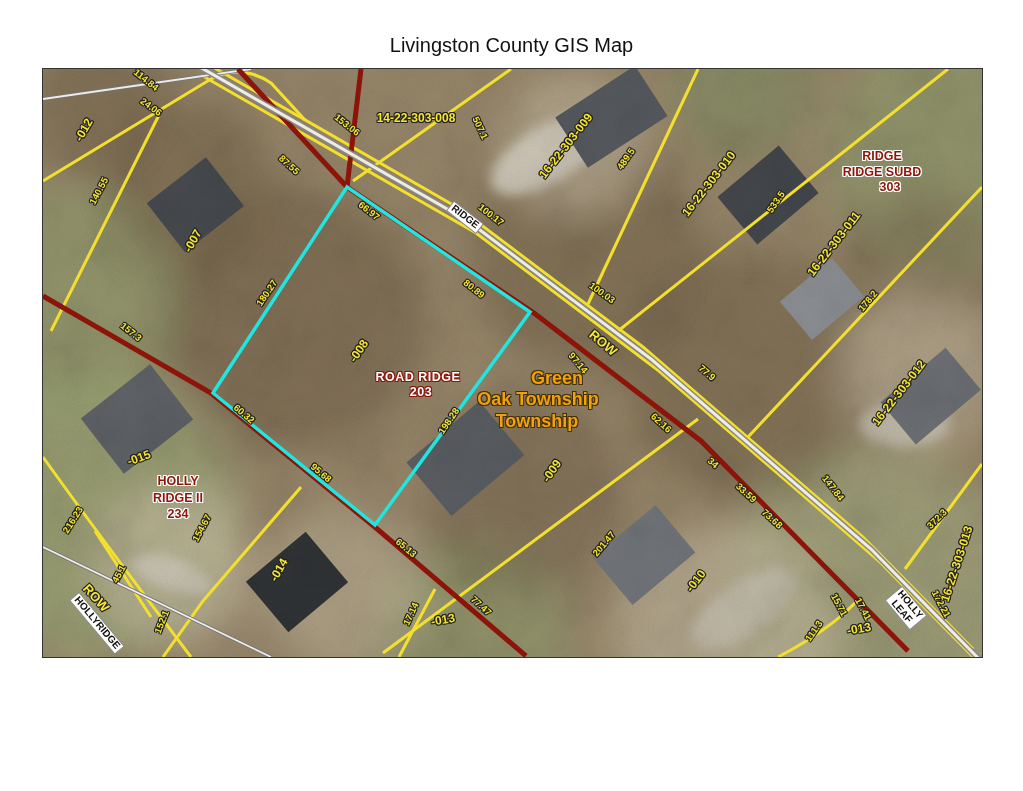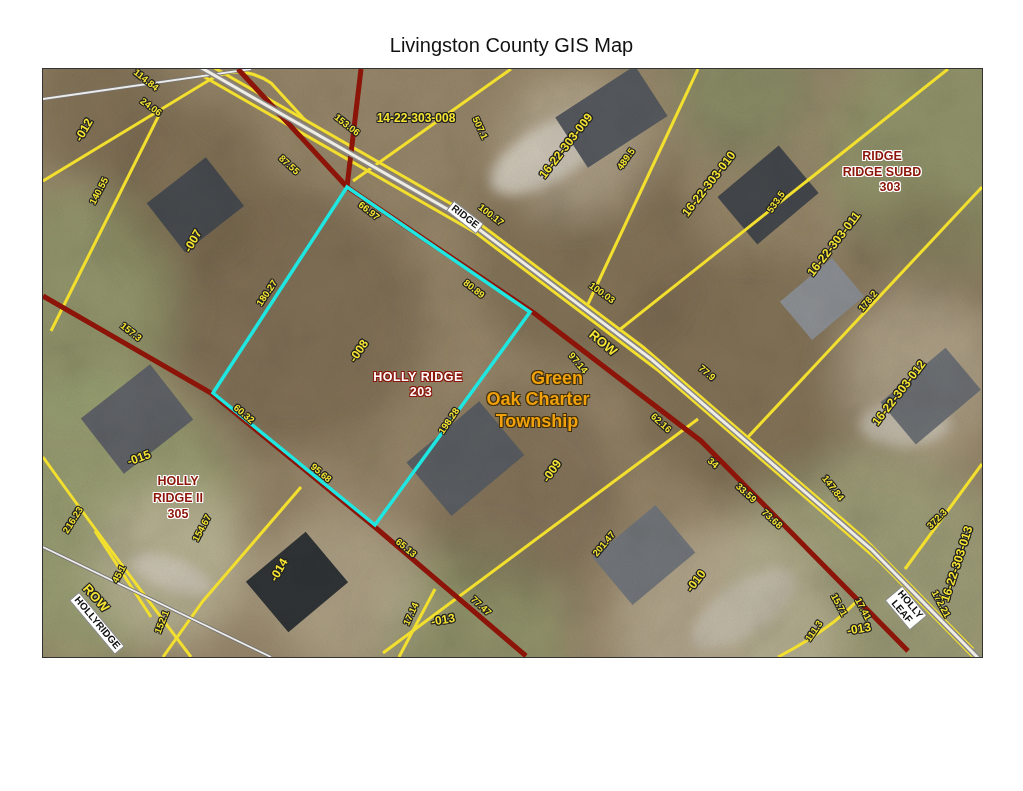--- a/index.html
+++ b/index.html
@@ -185,25 +185,25 @@
         <div class="mlabel ml-pid" style="left: 236px; top: 501px; --r: -60deg;">-014</div>
         <div class="mlabel ml-pid" style="left: 400px; top: 551px; --r: -10deg;">-013</div>
         <div class="mlabel ml-pid" style="left: 509px; top: 402px; --r: -55deg;">-009</div>
         <div class="mlabel ml-pid" style="left: 653px; top: 512px; --r: -52deg;">-010</div>
         <div class="mlabel ml-pid" style="left: 816px; top: 560px; --r: -10deg;">-013</div>
         <div class="mlabel ml-sub" style="left: 839px; top: 88px; --r: 0deg;">RIDGE</div>
         <div class="mlabel ml-sub" style="left: 839px; top: 104px; --r: 0deg;">RIDGE SUBD</div>
         <div class="mlabel ml-sub" style="left: 841px; top: 119px; margin-left: 6px; --r: 0deg;">303</div>
         <div class="mlabel ml-sub" style="left: 135px; top: 413px; --r: 0deg;">HOLLY</div>
         <div class="mlabel ml-sub" style="left: 135px; top: 430px; text-align: center; --r: 0deg;">RIDGE II</div>
-        <div class="mlabel ml-sub" style="left: 135px; top: 446px; --r: 0deg;">305</div>
-        <div class="mlabel ml-wht" style="left: 375px; top: 309px; --r: 0deg;">HOLLY RIDGE</div>
+        <div class="mlabel ml-sub" style="left: 135px; top: 446px; --r: 0deg;">234</div>
+        <div class="mlabel ml-wht" style="left: 375px; top: 309px; --r: 0deg;">ROAD RIDGE</div>
         <div class="mlabel ml-wht" style="left: 378px; top: 324px; --r: 0deg;">203</div>
         <div class="mlabel ml-twp" style="left: 514px; top: 309px; --r: 0deg;">Green</div>
-        <div class="mlabel ml-twp" style="left: 495px; top: 330px; --r: 0deg;">Oak Charter</div>
+        <div class="mlabel ml-twp" style="left: 495px; top: 330px; --r: 0deg;">Oak Township</div>
         <div class="mlabel ml-twp" style="left: 494px; top: 352px; --r: 0deg;">Township</div>
         <div class="mlabel ml-row" style="left: 560px; top: 274px; --r: 40deg;">ROW</div>
         <div class="mlabel ml-row" style="left: 53px; top: 529px; --r: 48deg;">ROW</div>
         <div class="mlabel ml-roadbox" style="left: 422px; top: 148px; --r: 38deg;">RIDGE</div>
         <div class="mlabel ml-roadbox" style="left: 54px; top: 554px; --r: 50deg;">HOLLYRIDGE</div>
         <div class="mlabel ml-roadbox" style="left: 863px; top: 539px; --r: 50deg;">HOLLY
 LEAF</div>
       </div>
   </div>
 

